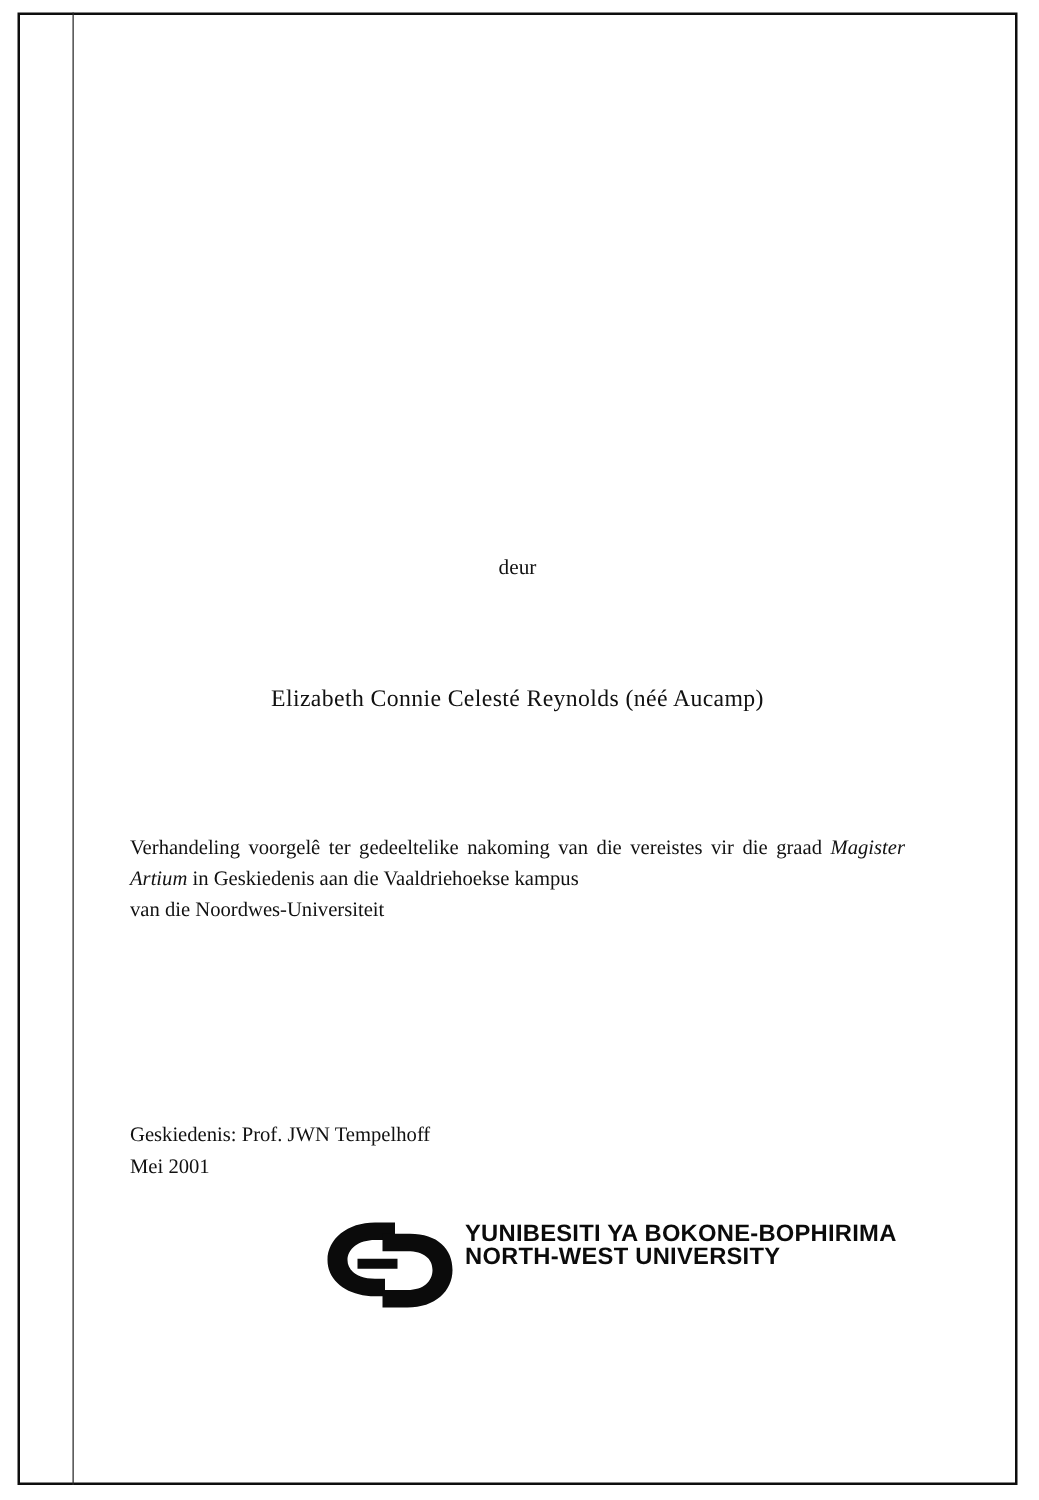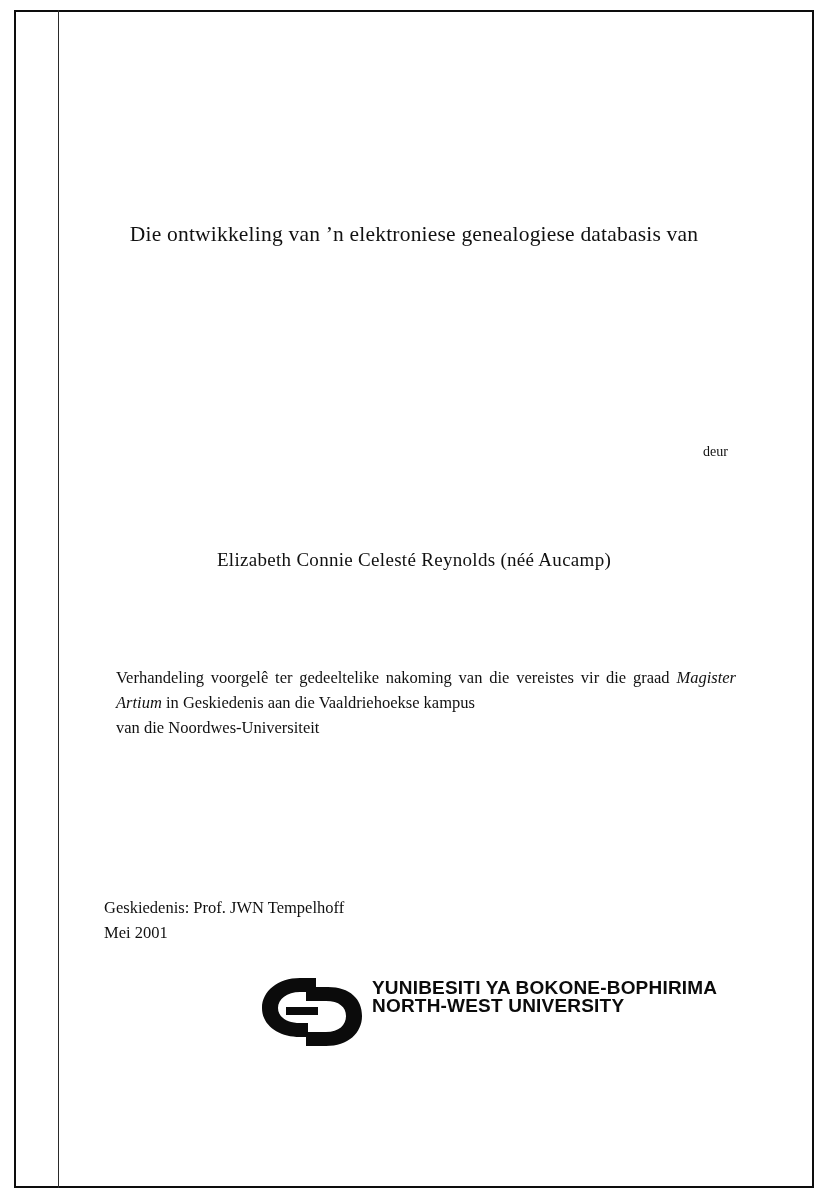--- a/index.html
+++ b/index.html
@@ -60,38 +60,38 @@
     line-height: 48px;
     letter-spacing: 0.2px;
     white-space: nowrap;
   }
 
   .byword {
     position: absolute;
     top: 434px;
     left: 0;
     width: 628px;
-    text-align: right;
-    font-size: 14px;
+    text-align: center;
+    font-size: 17px;
   }
 
   .author {
     position: absolute;
     top: 539px;
     left: 0;
     width: 628px;
     text-align: center;
     font-size: 19px;
     letter-spacing: 0.3px;
   }
 
   .abstract-block {
     position: absolute;
     top: 655px;
-    left: 16px;
+    left: 4px;
     width: 620px;
     font-size: 16.5px;
     line-height: 25px;
   }
   .abstract-block .just {
     text-align: justify;
     text-align-last: left;
   }
   .abstract-block em {
     font-style: italic;
@@ -138,21 +138,20 @@
 <body>
 
 <div class="page">
 
   <div class="scan-frame"></div>
   <div class="inner-edge"></div>
 
   <div class="content">
 
     <div class="title-block">
-      <div class="title-line">Die ontwikkeling van ’n elektroniese genealogiese databasis van</div>
     </div>
 
     <div class="byword">deur</div>
 
     <div class="author">Elizabeth Connie Celesté Reynolds (néé Aucamp)</div>
 
     <div class="abstract-block">
       <div class="just"><span>Verhandeling voorgelê ter gedeeltelike nakoming van die vereistes vir die graad </span><em>Magister Artium</em><span> in Geskiedenis aan die Vaaldriehoekse kampus</span></div>
       <div>van die Noordwes-Universiteit</div>
     </div>

